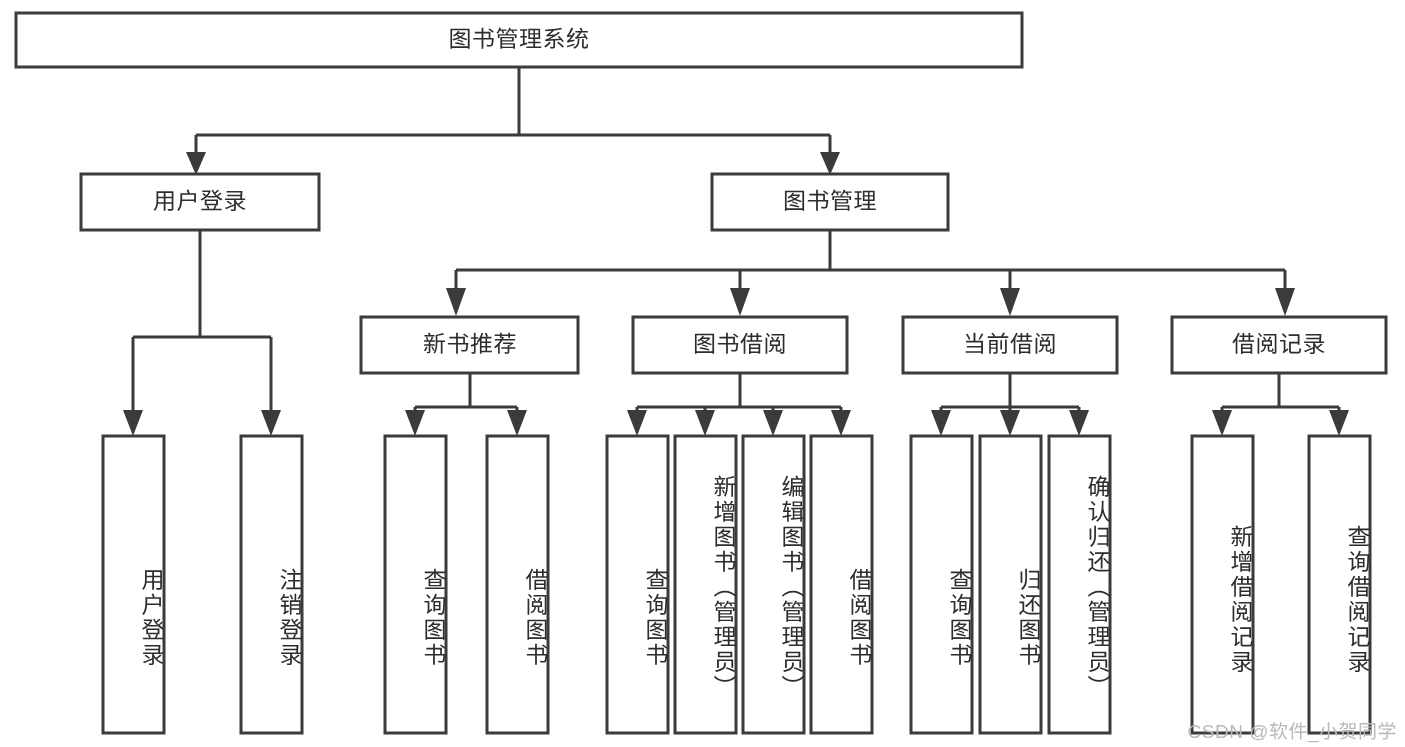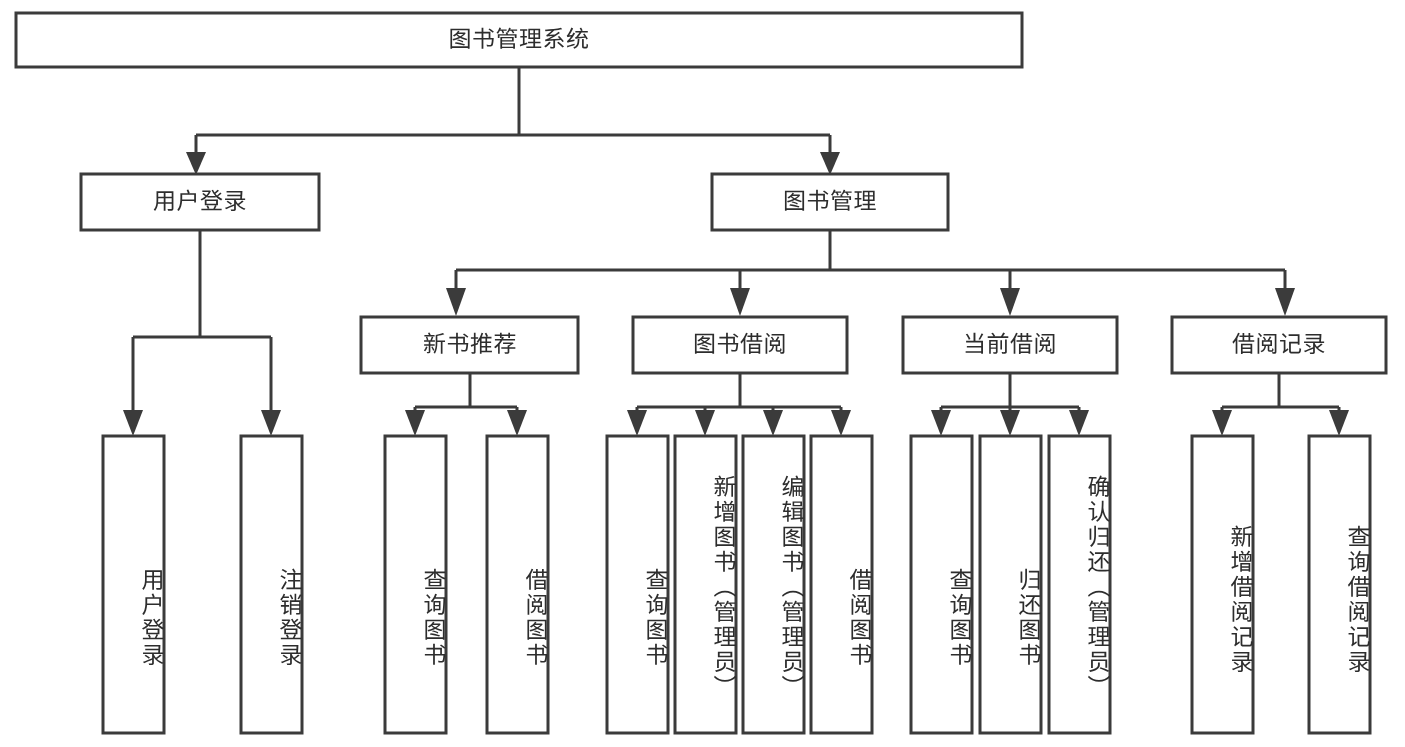--- a/index.html
+++ b/index.html
@@ -223,13 +223,14 @@
   <div class="node-label-v" style="left:743px; top:443px; width:61px; height:288px;">编辑图书（管理员）</div>
   <div class="node-label-v" style="left:811px; top:505px; width:61px; height:225px;">借阅图书</div>
 
   <div class="node-label-v" style="left:911px; top:505px; width:61px; height:225px;">查询图书</div>
   <div class="node-label-v" style="left:980px; top:505px; width:61px; height:225px;">归还图书</div>
   <div class="node-label-v" style="left:1049px; top:443px; width:61px; height:288px;">确认归还（管理员）</div>
 
   <div class="node-label-v" style="left:1192px; top:470px; width:61px; height:260px;">新增借阅记录</div>
   <div class="node-label-v" style="left:1309px; top:470px; width:61px; height:260px;">查询借阅记录</div>
 
+  <div class="watermark">CSDN @软件_小贺同学</div>
 </div>
 
 </body></html>

